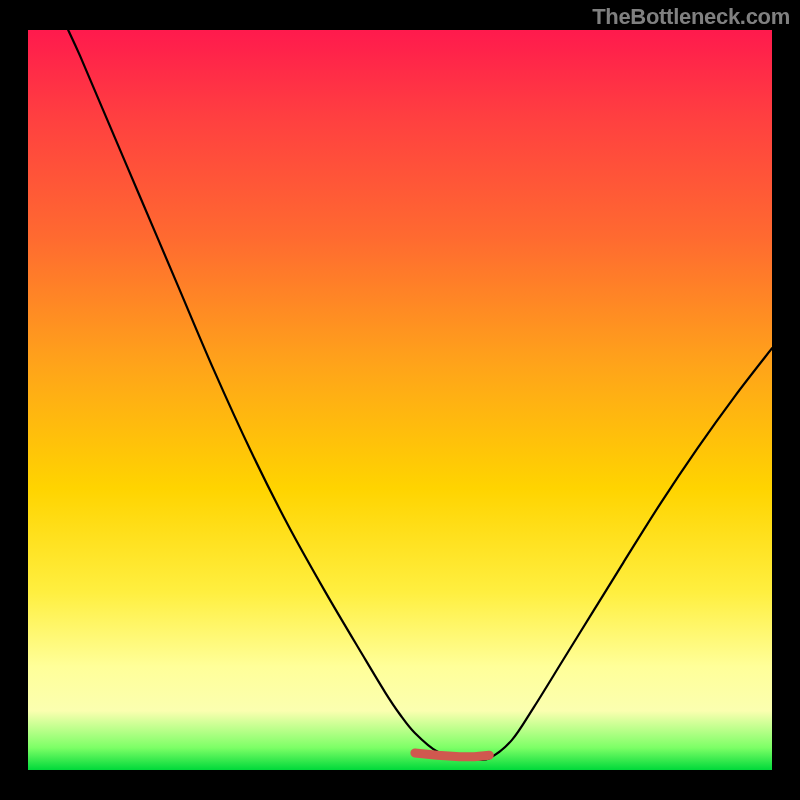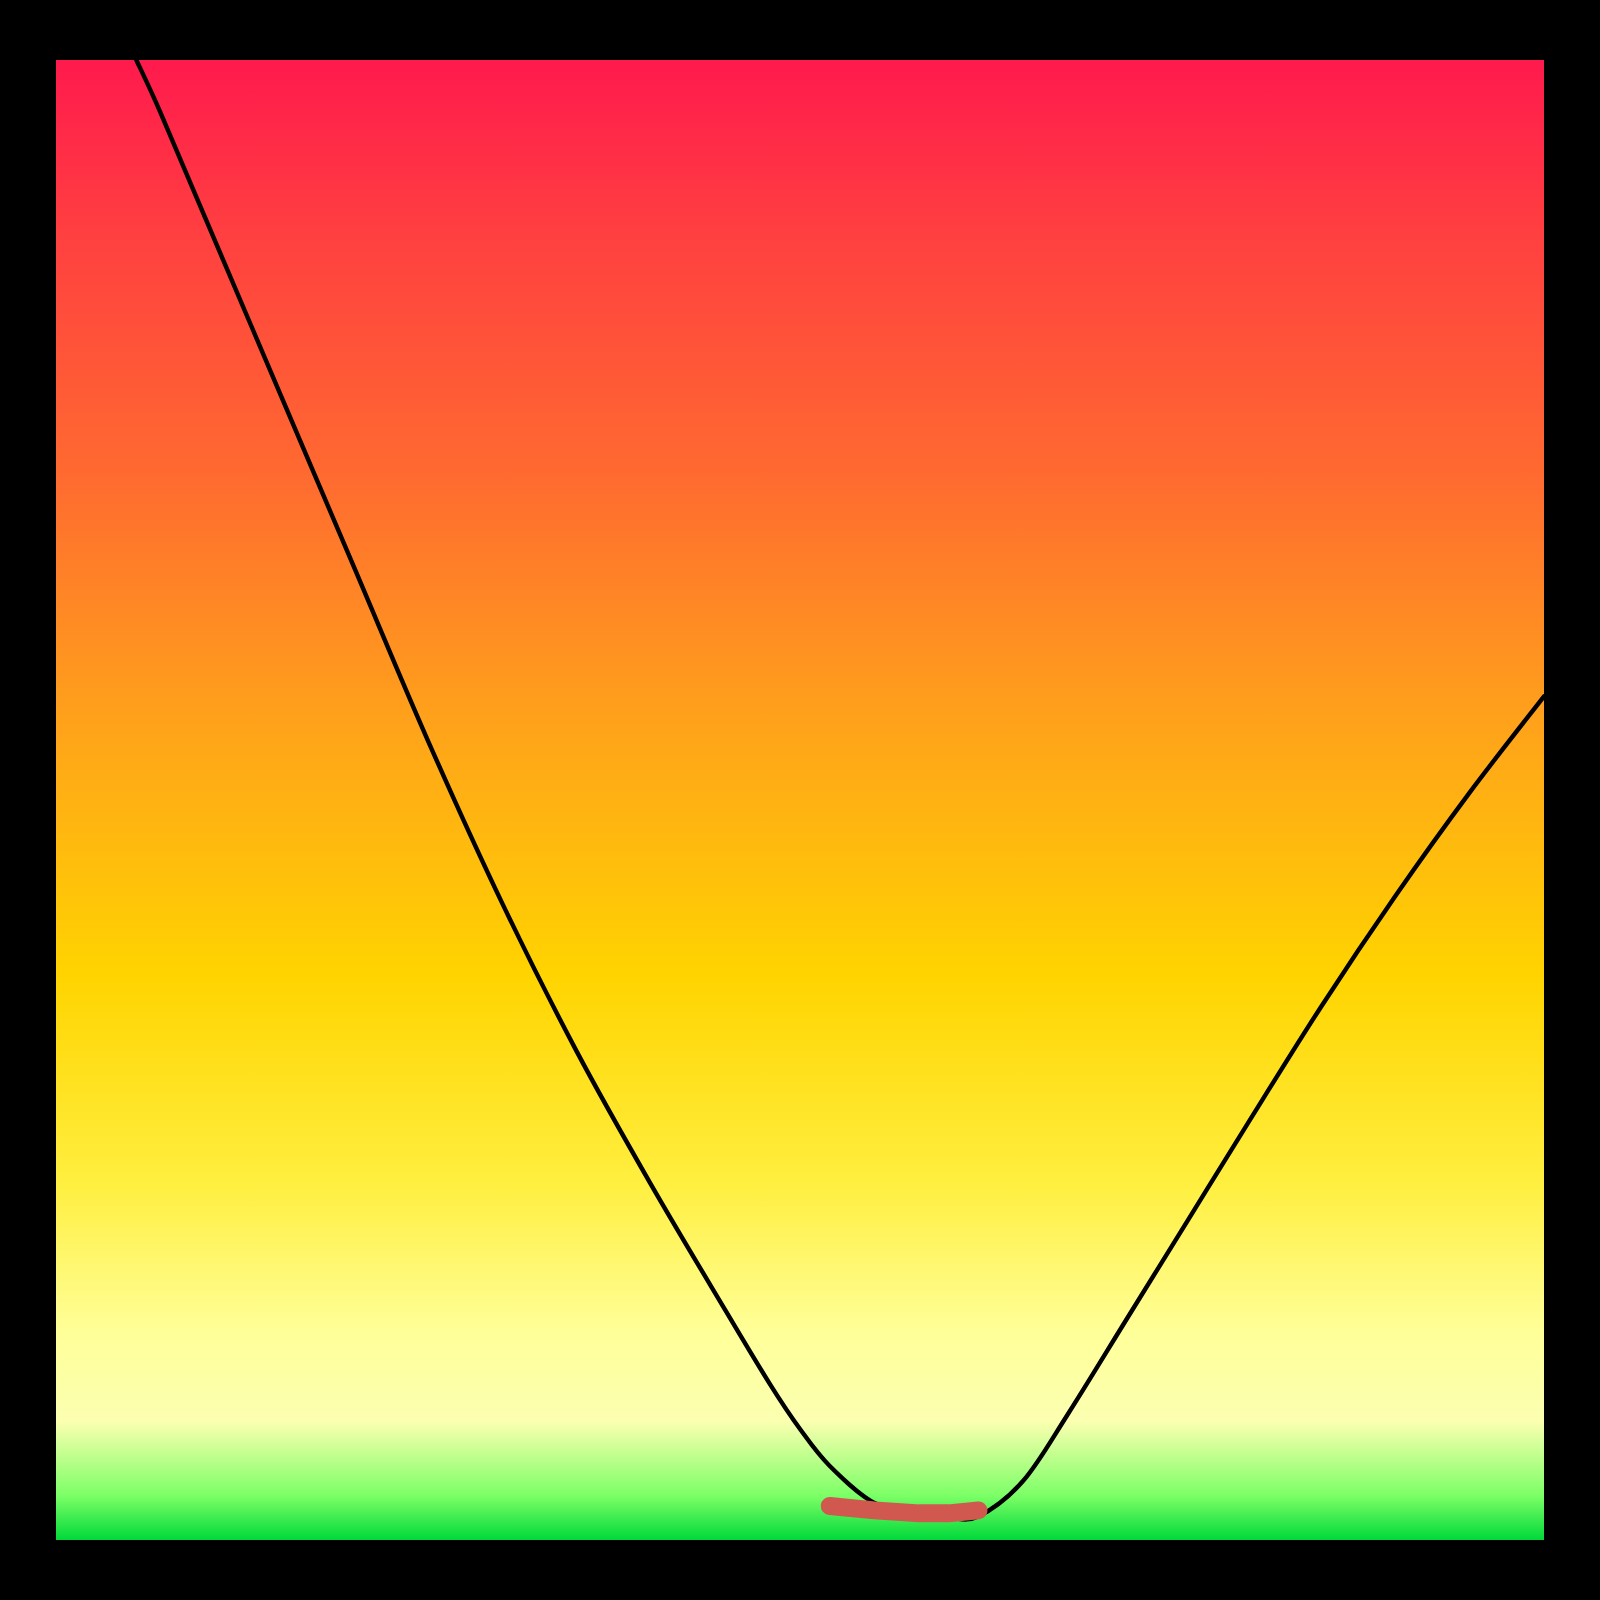--- a/index.html
+++ b/index.html
@@ -62,20 +62,21 @@
     font-size: 22px;
     font-weight: bold;
     letter-spacing: -0.3px;
   }
 </style>
 </head>
 <body>
 
 <div class="frame">
 
+  <div class="attribution">TheBottleneck.com</div>
 
   <div class="plot">
     <div class="gradient"></div>
 
     <svg class="curve-layer" viewBox="0 0 744 740" preserveAspectRatio="none">
       <path id="main-curve" fill="none" stroke="#000000" stroke-width="2.2" stroke-linecap="round" d="M 40.18 0.00 C 42.16 4.32, 46.38 12.83, 52.08 25.90 C 57.78 38.97, 64.48 55.13, 74.40 78.44 C 84.32 101.75, 99.20 136.65, 111.60 165.76 C 124.00 194.87, 136.40 223.97, 148.80 253.08 C 161.20 282.19, 173.60 312.28, 186.00 340.40 C 198.40 368.52, 210.80 395.90, 223.20 421.80 C 235.60 447.70, 248.00 472.37, 260.40 495.80 C 272.80 519.23, 285.20 540.82, 297.60 562.40 C 310.00 583.98, 324.88 608.65, 334.80 625.30 C 344.72 641.95, 350.92 652.43, 357.12 662.30 C 363.32 672.17, 367.04 677.72, 372.00 684.50 C 376.96 691.28, 380.68 696.83, 386.88 703.00 C 393.08 709.17, 401.14 717.18, 409.20 721.50 C 417.26 725.82, 429.04 727.67, 435.24 728.90 C 441.44 730.13, 442.06 729.02, 446.40 728.90 C 450.74 728.78, 455.08 731.24, 461.28 728.16 C 467.48 725.08, 476.16 718.91, 483.60 710.40 C 491.04 701.89, 497.24 690.67, 505.92 677.10 C 514.60 663.53, 525.76 645.03, 535.68 629.00 C 545.60 612.97, 555.52 596.93, 565.44 580.90 C 575.36 564.87, 584.04 550.68, 595.20 532.80 C 606.36 514.92, 620.00 492.72, 632.40 473.60 C 644.80 454.48, 657.20 435.98, 669.60 418.10 C 682.00 400.22, 694.40 382.95, 706.80 366.30 C 719.20 349.65, 737.80 326.22, 744.00 318.20"></path>
       <path id="flat-seg" fill="none" stroke="#d0584f" stroke-width="9" stroke-linecap="round" d="M 386.88 722.98 L 409.20 725.20 L 431.52 726.68 L 446.40 726.68 L 461.28 725.20"></path>
     </svg>
   </div>
 

